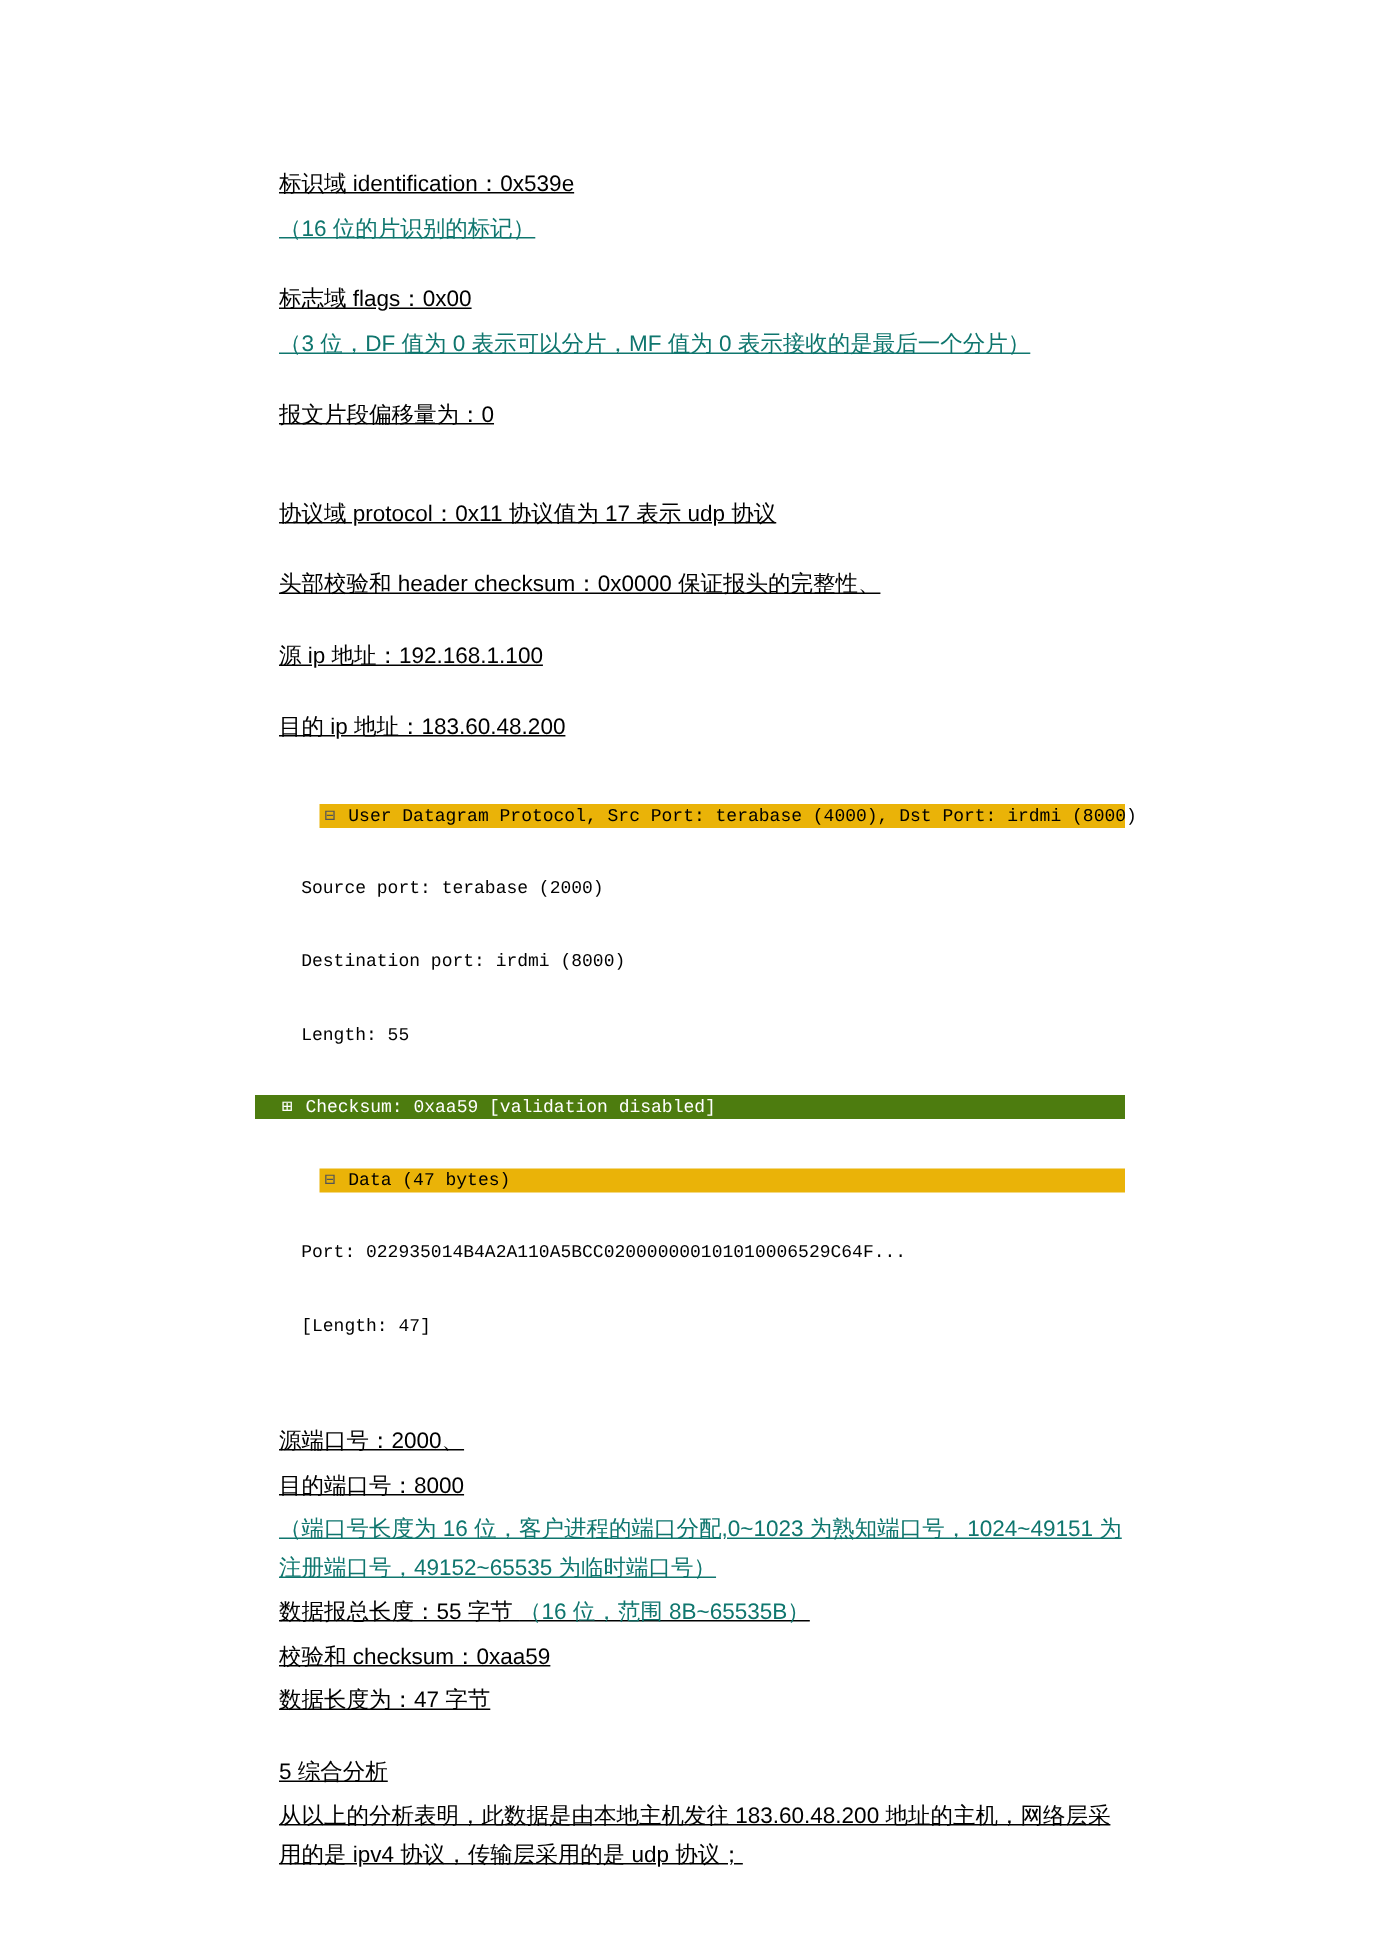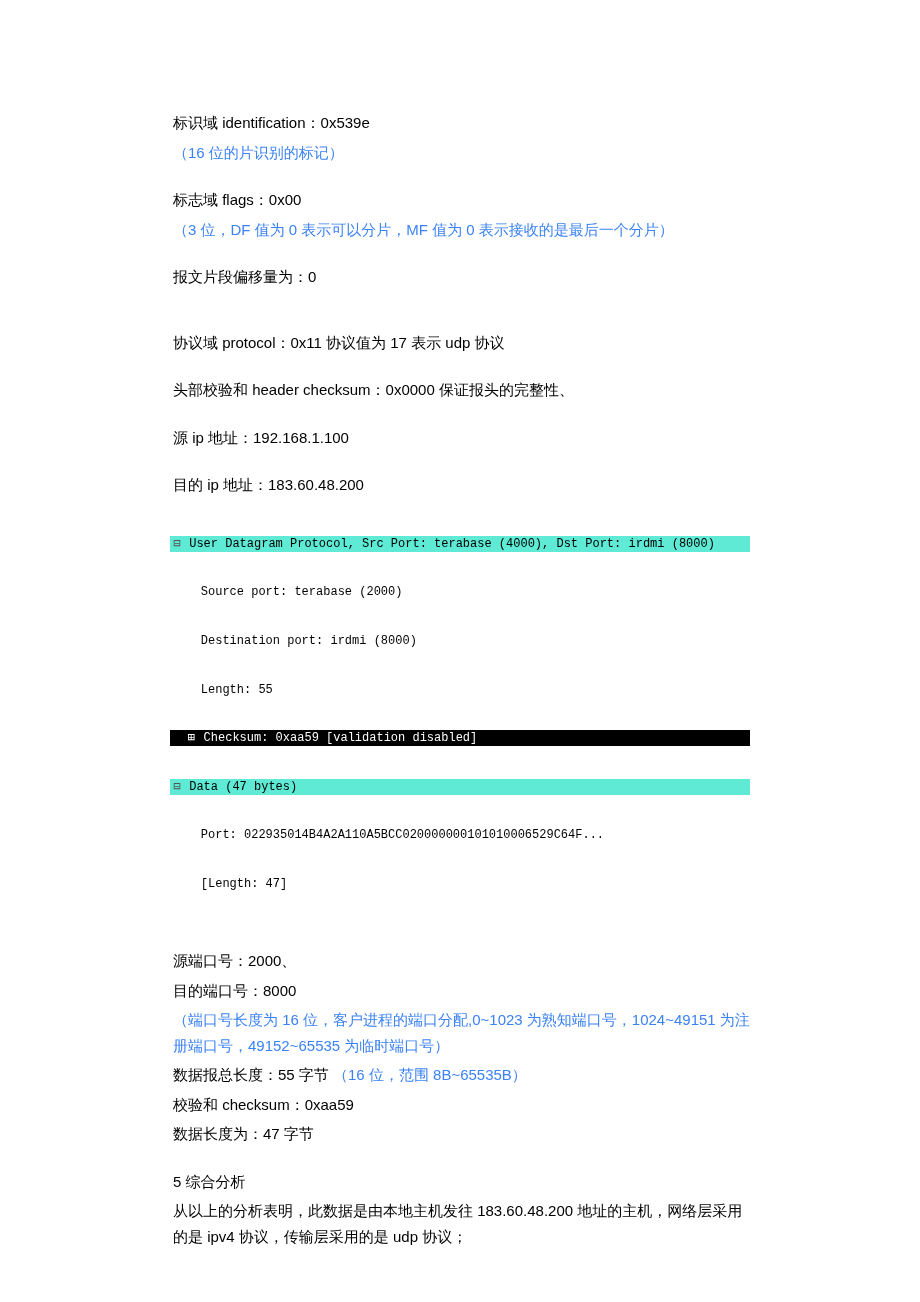--- a/index.html
+++ b/index.html
@@ -12,47 +12,49 @@
     line-height: 1.7;
   }
   .page {
     width: 920px;
     min-height: 1302px;
     box-sizing: border-box;
     padding: 110px 170px 60px 170px;
     position: relative;
   }
   .para {
-    margin: 0 0 4px 3px;
+    margin: 0 0 4px 16px;
+    text-decoration: underline;
   }
   .red {
-    color: #3b82f6;
+    color: #0f766e;
   }
   .gap {
     height: 18px;
   }
   .packet-block {
     font-family: "Courier New", monospace;
     font-size: 12px;
     line-height: 1.35;
     white-space: pre;
     color: #000;
     margin: 6px 0 6px 0;
   }
   .packet-row {
     display: block;
     padding: 0 2px;
   }
   .packet-header {
-    background: #5eead4;
+    background: #eab308;
     display: block;
     padding: 0 2px;
+    margin-left: 43px;
   }
   .packet-selected {
-    background: #000000;
+    background: #4d7c0f;
     color: #ffffff;
     display: block;
     padding: 0 2px;
   }
   .tree-icon {
     display: inline-block;
     width: 10px;
     text-align: center;
     color: #555;
   }

